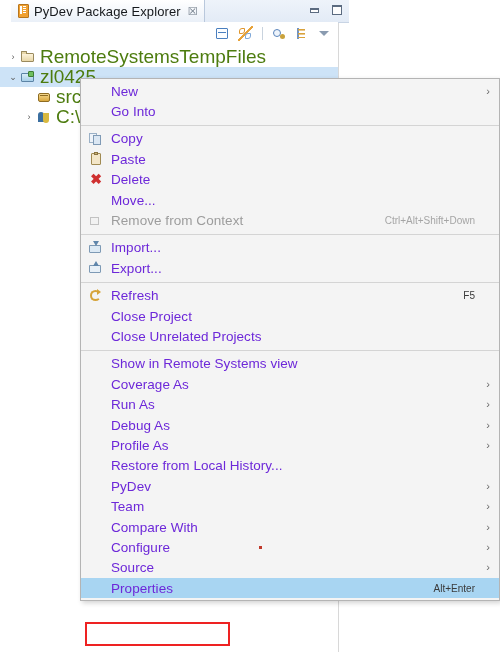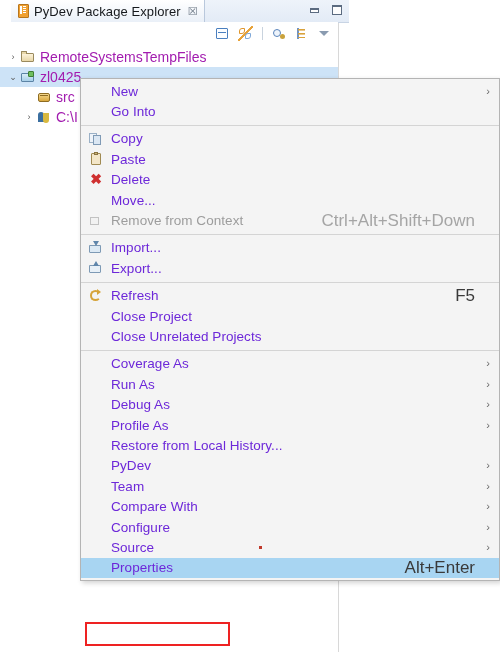--- a/index.html
+++ b/index.html
@@ -134,21 +134,21 @@
   .tree-row{
     display:flex;align-items:center;height:20px;padding-left:6px;
     box-sizing:border-box;white-space:nowrap;cursor:default;
   }
   .tree-row.selected{background:#cde3f7;}
   .twisty{
     width:14px;flex:0 0 auto;font-size:9px;color:#5a5a5a;
     display:flex;align-items:center;justify-content:center;
   }
   .t-indent{width:16px;flex:0 0 auto;}
-  .tree-label{font-size:14px;color:#a21caf;margin-left:4px;}
+  .tree-label{font-size:19px;color:#4d7c0f;margin-left:4px;}
 
   .fico{width:16px;height:14px;position:relative;flex:0 0 auto;}
   
   .fico-folder:before{
     content:"";position:absolute;left:1px;top:3px;width:13px;height:9px;
     background:linear-gradient(to bottom,#fdf3da,#e8d7a8);
     border:1px solid #9a8a5e;border-radius:1px;box-sizing:border-box;
   }
   .fico-folder:after{
     content:"";position:absolute;left:1px;top:1px;width:6px;height:3px;
@@ -196,21 +196,21 @@
   .mi{
     display:flex;align-items:center;height:20.4px;position:relative;
     padding:0 0 0 0;cursor:default;white-space:nowrap;
   }
   .mi .mi-icon{
     width:30px;flex:0 0 auto;display:flex;align-items:center;justify-content:center;
     height:16px;
   }
   .mi .mi-label{font-size:13.5px;color:#6d28d9;letter-spacing:.05px;}
   .mi .mi-accel{
-    position:absolute;right:24px;font-size:17px;color:#3a3a3a;
+    position:absolute;right:24px;font-size:10px;color:#3a3a3a;
   }
   .mi .mi-arrow{
     position:absolute;right:9px;font-size:11px;color:#6a6a6a;line-height:1;
   }
   .mi.disabled .mi-label{color:#9d9d9d;}
   .mi.disabled .mi-accel{color:#a5a5a5;}
   .mi.highlight{background:#a8d5f2;}
   .msep{height:1px;background:#d4d4d4;margin:3px 0 3px 0;}
 
   
@@ -402,20 +402,24 @@
       <span class="mi-icon"></span>
       <span class="mi-label">Close Project</span>
     </div>
     <div class="mi">
       <span class="mi-icon"></span>
       <span class="mi-label">Close Unrelated Projects</span>
     </div>
     <div class="msep"></div>
     <div class="mi">
       <span class="mi-icon"></span>
+      <span class="mi-label">Show in Remote Systems view</span>
+    </div>
+    <div class="mi">
+      <span class="mi-icon"></span>
       <span class="mi-label">Coverage As</span>
       <span class="mi-arrow">›</span>
     </div>
     <div class="mi">
       <span class="mi-icon"></span>
       <span class="mi-label">Run As</span>
       <span class="mi-arrow">›</span>
     </div>
     <div class="mi">
       <span class="mi-icon"></span>

